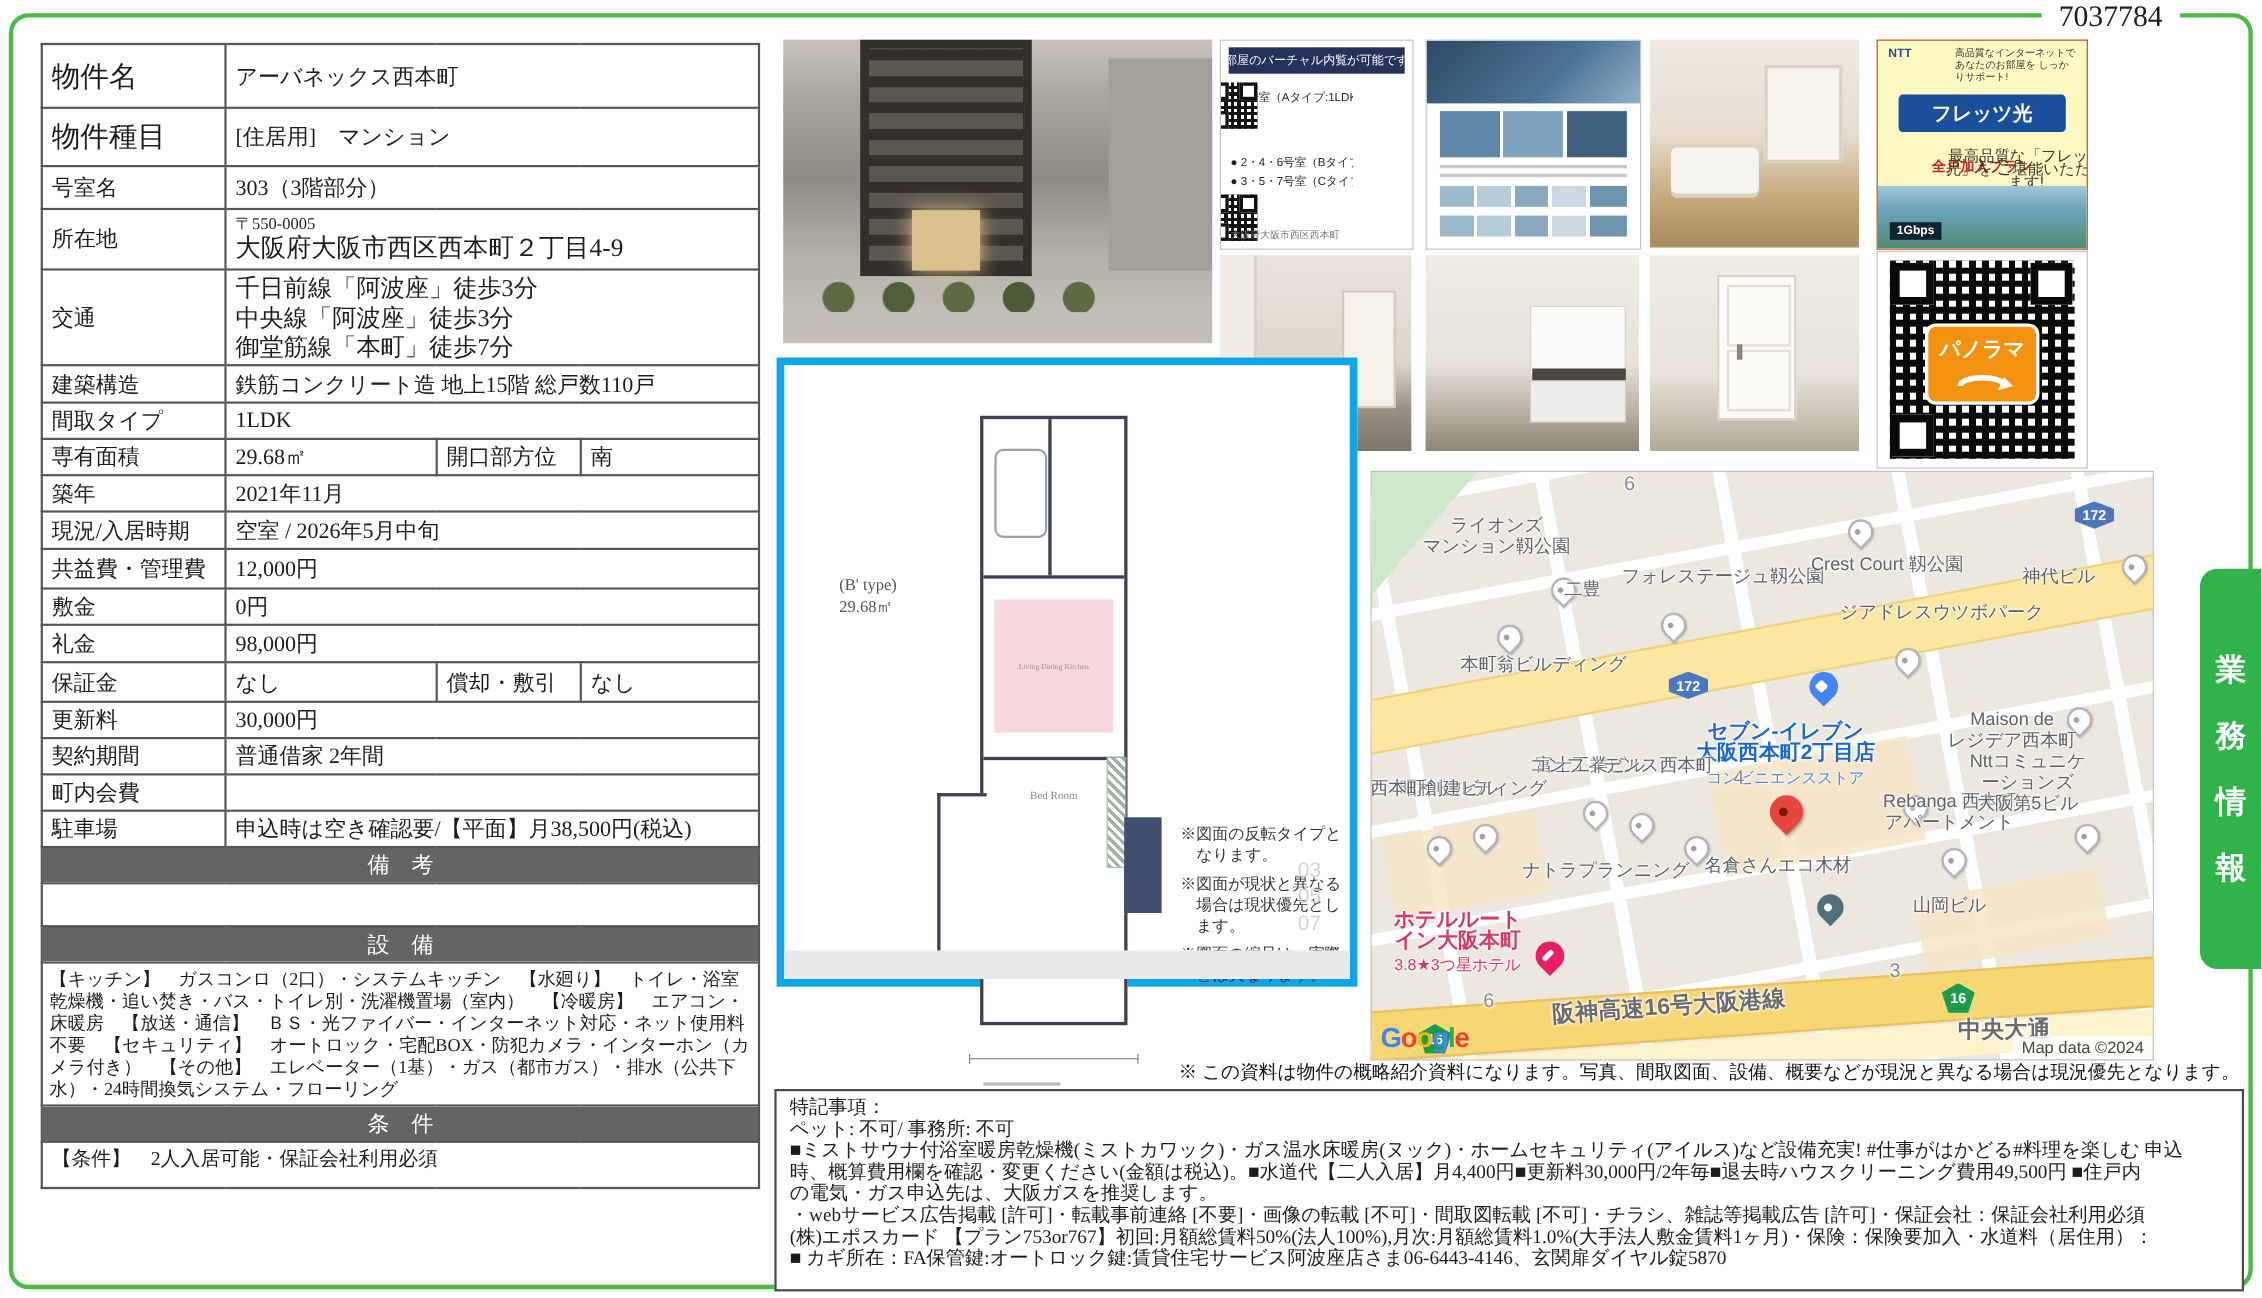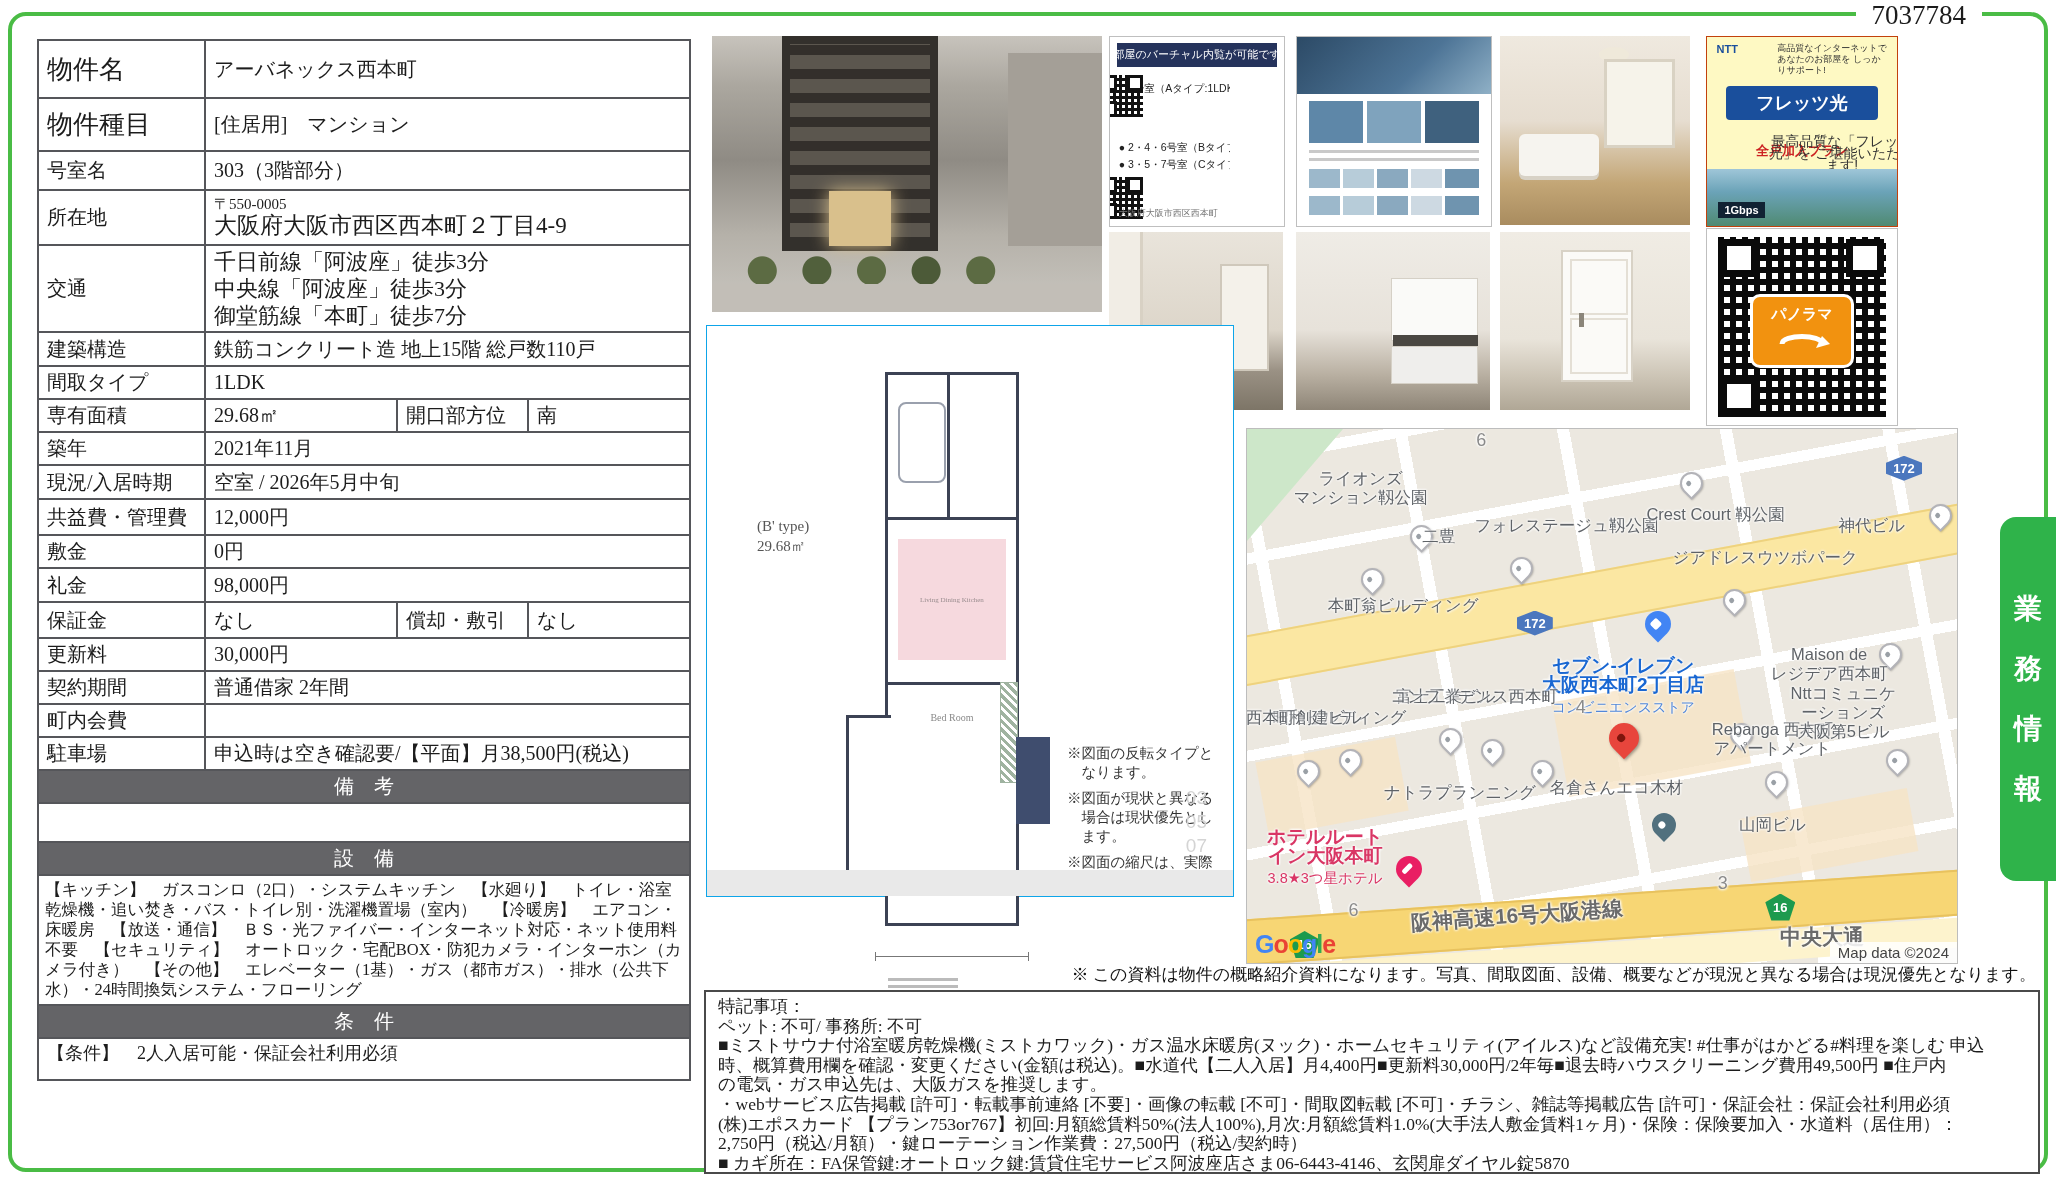--- a/index.html
+++ b/index.html
@@ -90,24 +90,24 @@
   .fl-badge{position:absolute;left:6%;bottom:4%;background:#123;color:#fff;font-size:11px;font-weight:bold;padding:2px 6px;}
   
   .pano-wrap{background:#fff;border:1px solid #bfbfbf;}
   .pano-qr{position:absolute;left:6%;top:4%;width:88%;height:92%;
      background:repeating-linear-gradient(0deg,#0a0a0a 0 6px,transparent 6px 12px),
                 repeating-linear-gradient(90deg,#0a0a0a 0 6px,#fff 6px 12px);}
   .pano-qr .eye{position:absolute;width:24px;height:24px;border:7px solid #0a0a0a;background:#fff;}
   .pano-qr .e1{left:2px;top:2px}.pano-qr .e2{right:2px;top:2px}.pano-qr .e3{left:2px;bottom:2px}
   .pano-label{position:absolute;left:50%;top:52%;transform:translate(-50%,-50%);width:104px;height:74px;background:#f2920f;
       border-radius:10px;border:3px solid #fff;color:#fff;font-family:"Liberation Sans",sans-serif;
-      font-weight:bold;font-size:15px;text-align:center;padding-top:8px;box-sizing:border-box;z-index:3;}
+      font-weight:bold;font-size:19px;text-align:center;padding-top:8px;box-sizing:border-box;z-index:3;}
   .pano-label svg{display:block;margin:4px auto 0;}
   
-  .fpbox{position:absolute;left:706px;top:325px;width:528px;height:572px;background:#fff;border:1px solid #0ea5e9;box-sizing:border-box;}
+  .fpbox{position:absolute;left:706px;top:325px;width:528px;height:572px;background:#fff;border:7px solid #0ea5e9;box-sizing:border-box;}
   .fp-type{position:absolute;left:50px;top:190px;font-size:15px;color:#555;line-height:20px;}
   .fp-gray{position:absolute;left:0;bottom:0;width:100%;height:26px;background:#e9e9e9;}
   .fp-notes{position:absolute;left:360px;top:418px;width:160px;font-size:14.5px;color:#333;line-height:19px;}
   .fp-note{padding-left:1em;text-indent:-1em;margin-bottom:7px;}
   .fp-faint{position:absolute;right:26px;bottom:38px;color:#d4d4d4;font-size:19px;text-align:right;line-height:24px;font-family:"Liberation Sans",sans-serif;}
   .plan{position:absolute;left:178px;top:46px;width:128px;height:548px;border:3px solid #3c4254;background:#fff;}
   .plan .h1{position:absolute;left:0;top:26%;width:100%;height:3px;background:#3c4254;}
   .plan .h2{position:absolute;left:0;top:56%;width:100%;height:3px;background:#3c4254;}
   .plan .v1{position:absolute;left:46%;top:0;width:3px;height:26%;background:#3c4254;}
   .tub{position:absolute;left:8%;top:5%;width:34%;height:14%;border:2px solid #9aa0ad;border-radius:8px;}
@@ -491,16 +491,15 @@
   <div class="disclaimer">※ この資料は物件の概略紹介資料になります。写真、間取図面、設備、概要などが現況と異なる場合は現況優先となります。</div>
 
   <div class="notes-box">
     <div>特記事項：</div>
     <div>ペット: 不可/ 事務所: 不可</div>
     <div>■ミストサウナ付浴室暖房乾燥機(ミストカワック)・ガス温水床暖房(ヌック)・ホームセキュリティ(アイルス)など設備充実! #仕事がはかどる#料理を楽しむ 申込</div>
     <div>時、概算費用欄を確認・変更ください(金額は税込)。■水道代【二人入居】月4,400円■更新料30,000円/2年毎■退去時ハウスクリーニング費用49,500円 ■住戸内</div>
     <div>の電気・ガス申込先は、大阪ガスを推奨します。</div>
     <div>・webサービス広告掲載 [許可]・転載事前連絡 [不要]・画像の転載 [不可]・間取図転載 [不可]・チラシ、雑誌等掲載広告 [許可]・保証会社：保証会社利用必須</div>
     <div>(株)エポスカード 【プラン753or767】初回:月額総賃料50%(法人100%),月次:月額総賃料1.0%(大手法人敷金賃料1ヶ月)・保険：保険要加入・水道料（居住用）：</div>
-    <div>2,750円（税込/月額）・鍵ローテーション作業費：27,500円（税込/契約時）</div>
     <div>■ カギ所在：FA保管鍵:オートロック鍵:賃貸住宅サービス阿波座店さま06-6443-4146、玄関扉ダイヤル錠5870</div>
   </div>
 </div>
 
 </body></html>

